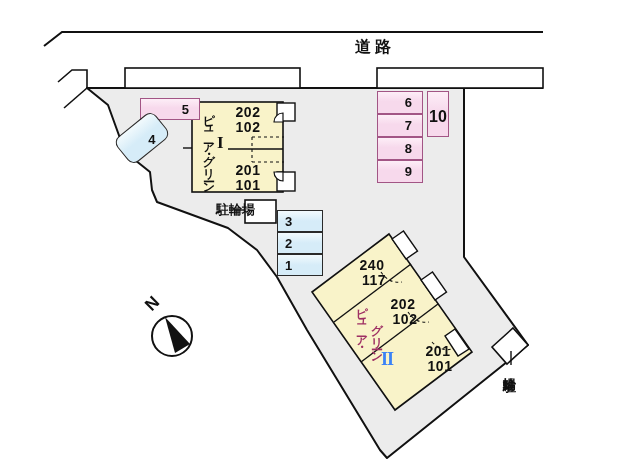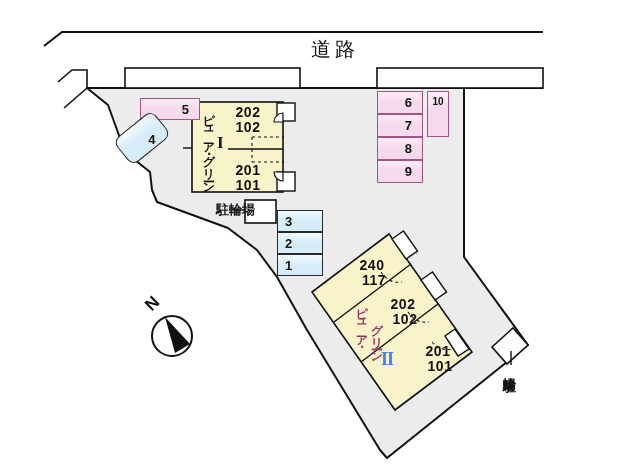--- a/index.html
+++ b/index.html
@@ -2,36 +2,36 @@
 <html><head>
 <meta charset="utf-8">
 <style>
   html,body{margin:0;padding:0;background:#fff;}
   .stage{
     position:relative;width:640px;height:474px;background:#ffffff;overflow:hidden;
     font-family:"Liberation Sans","DejaVu Sans",sans-serif;color:#111;
   }
   .stage svg{position:absolute;left:0;top:0;}
   .lbl{position:absolute;white-space:nowrap;line-height:1;}
-  .road-lbl{font-size:20px;font-weight:400;letter-spacing:4px;}
+  .road-lbl{font-size:16px;font-weight:700;letter-spacing:4px;margin-left:44px;}
   .room{font-size:14px;font-weight:700;width:32px;text-align:center;letter-spacing:0.5px;}
   .vtext{writing-mode:vertical-rl;text-orientation:upright;}
   .bname1{font-size:12px;font-weight:700;letter-spacing:0px;}
   .bname2{font-size:12px;font-weight:700;color:#9e2f63;}
   .numeral{font-family:"Liberation Serif","DejaVu Serif",serif;font-size:17px;font-weight:700;}
   .numeral2{color:#3b82f6;letter-spacing:-1px;font-size:18px;}
   .bike{font-size:13px;font-weight:700;}
   .north{font-size:17px;font-weight:700;transform:rotate(-45deg);}
   .spot{position:absolute;box-sizing:border-box;display:flex;align-items:center;
         font-size:13px;font-weight:700;color:#111;}
   .spot-pink{background:linear-gradient(#fdeef7 0%,#f7d9ec 45%);border:1.5px solid #a25585;}
   .spot-blue{background:linear-gradient(#f2fafd 0%,#d6ecf8 50%);border:1.4px solid #2a2a2a;}
   .num-right{justify-content:flex-end;padding-right:10px;}
   .num-left{justify-content:flex-start;padding-left:7px;}
-  .num-top{justify-content:center;align-items:flex-start;padding-top:4px;font-size:10px;}
+  .num-top{justify-content:center;align-items:flex-start;padding-top:16px;font-size:16px;}
   .spot4{transform:rotate(-39deg);border-radius:8px;justify-content:center;}
   .spot4 span{display:inline-block;transform:translate(7px,7px) rotate(39deg);}
 </style>
 </head>
 <body>
 
 <div class="stage">
 
   <svg width="640" height="474" viewBox="0 0 640 474">
 

